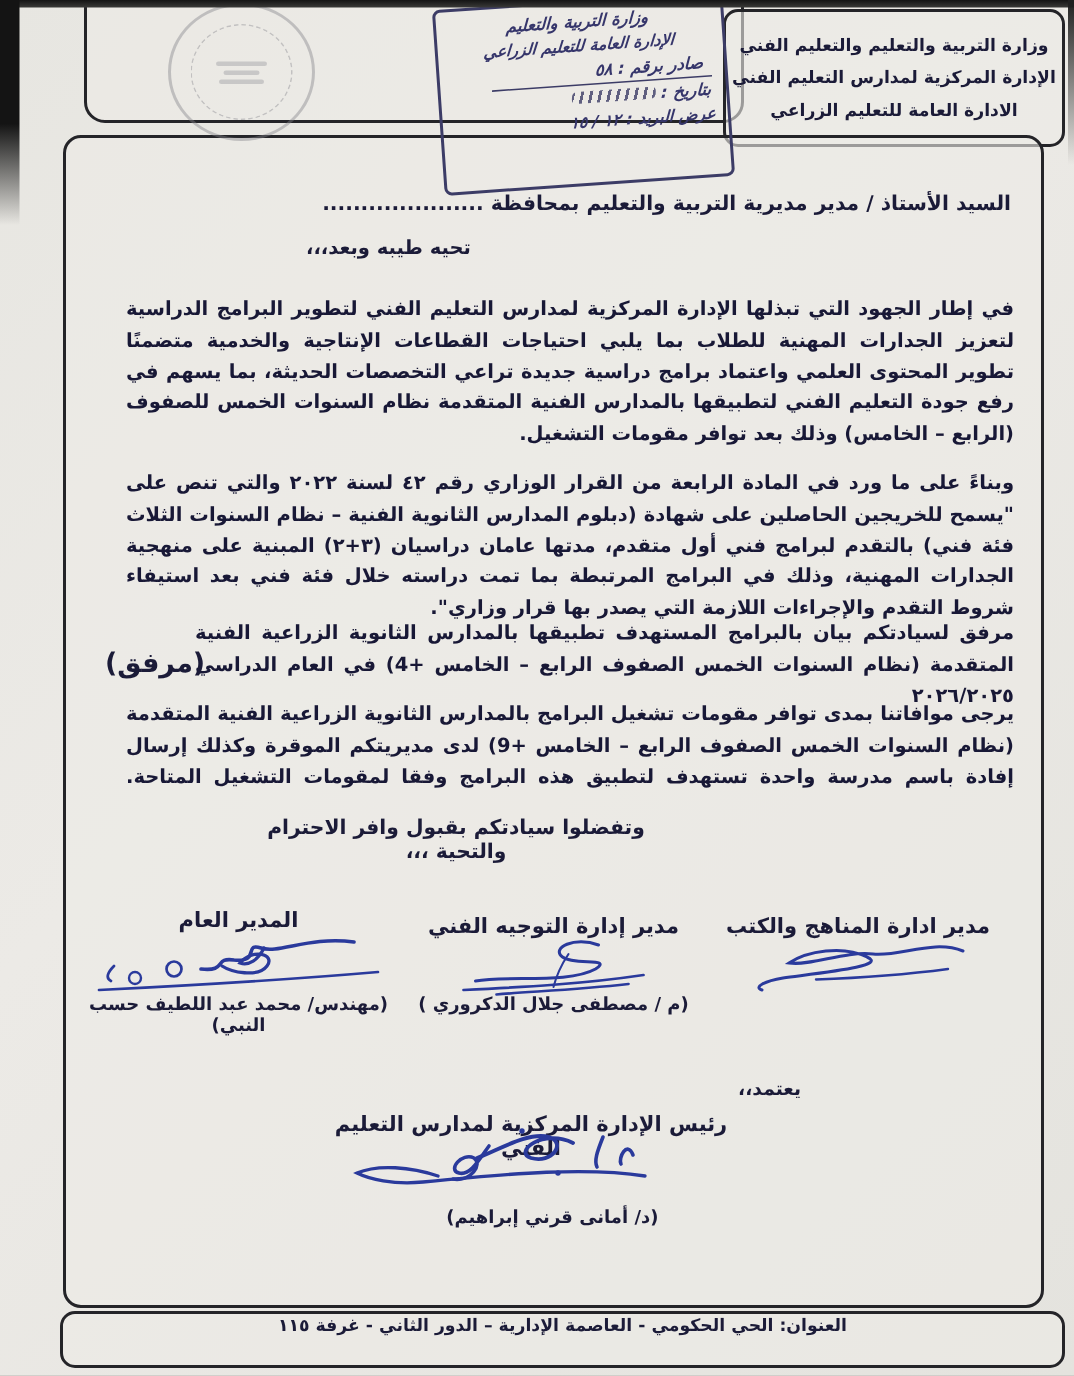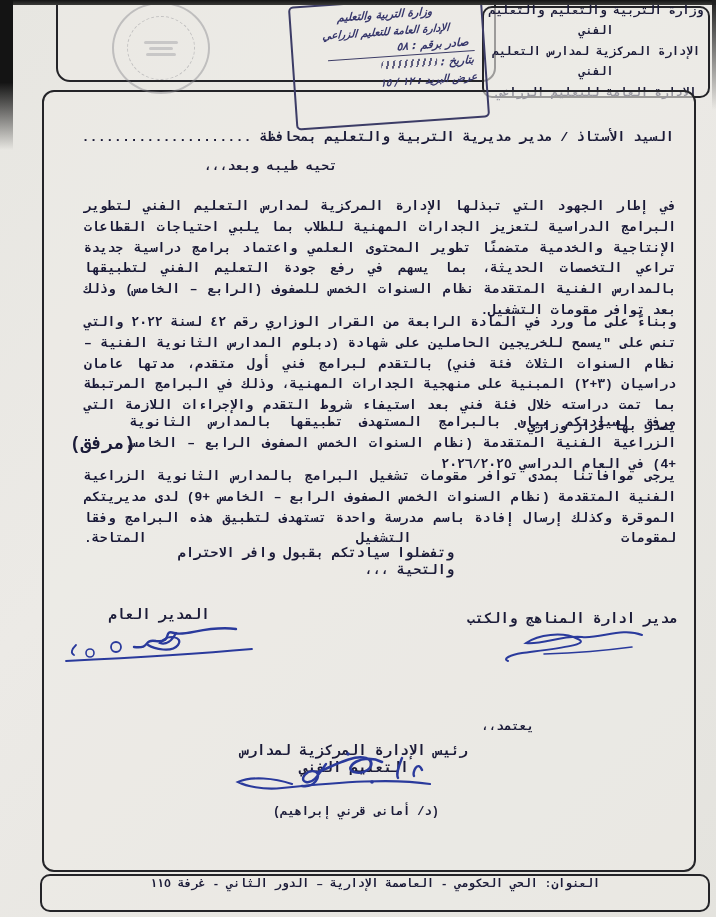--- a/index.html
+++ b/index.html
@@ -11,21 +11,21 @@
   .paper{
     position:relative;width:716px;height:917px;direction:rtl;
     background:linear-gradient(135deg,#e7e6e1 0%,#eceae6 40%,#e4e3de 100%);
     color:#1b1b38;
   }
   
   .scan-top{position:absolute;left:0;top:0;width:716px;height:5px;background:linear-gradient(#141414,#3a3a38);z-index:6;}
   .scan-left{position:absolute;left:0;top:0;width:13px;height:150px;background:linear-gradient(180deg,#141414 55%,rgba(20,20,20,0));z-index:6;}
   .scan-right{position:absolute;right:0;top:0;width:4px;height:110px;background:linear-gradient(180deg,#202020,rgba(32,32,32,0));z-index:6;}
 
-  .box{border:2px solid #242428;border-radius:12px;background:rgba(236,235,230,.6);font-family:Liberation Mono, monospace;}
+  .box{border:2px solid #242428;border-radius:12px;background:rgba(236,235,230,.6);}
   .top-box{position:absolute;left:56px;top:-20px;width:436px;height:98px;border-radius:14px;}
   .header-box{
     position:absolute;right:6px;top:6px;width:224px;height:88px;
     display:flex;flex-direction:column;justify-content:center;gap:2px;
     text-align:center;font-weight:700;font-size:11.5px;line-height:1.7;border-radius:10px;
   }
   .main-box{position:absolute;left:42px;top:90px;width:650px;height:778px;}
   .footer-box{position:absolute;left:40px;top:874px;width:666px;height:34px;border-radius:10px;
     display:flex;justify-content:center;font-size:11.5px;font-weight:700;}
 
@@ -54,21 +54,21 @@
   
   .abs{position:absolute;}
   .recipient{top:36px;right:20px;font-size:13.5px;font-weight:700;}
   .greeting{top:66px;left:160px;font-size:13px;font-weight:700;}
   .para{font-size:13px;font-weight:700;line-height:20.8px;text-align:justify;color:#181836;margin-left:16px;}
   .p1{top:92px;right:18px;left:24px;}
   .p2{top:208px;right:18px;left:24px;}
   .p3{top:308px;right:18px;left:70px;}
   .attach{top:340px;left:26px;font-size:18px;font-weight:700;}
   .p4{top:362px;right:18px;left:24px;text-align-last:justify;}
-  .closing{top:452px;left:110px;width:300px;font-size:13.5px;font-weight:700;}
+  .closing{top:452px;left:110px;width:300px;text-align:center;font-size:13.5px;font-weight:700;}
 
   .sig-col{position:absolute;text-align:center;font-weight:700;}
   .sig-title{font-size:14px;}
   .sig-name{font-size:12px;margin-top:-4px;}
   .sig-svg{display:block;margin:-4px auto -6px;}
   .col1{top:518px;right:12px;width:220px;}
   .col2{top:518px;left:222px;width:206px;}
   .col3{top:514px;left:8px;width:214px;}
 
   .approve-label{top:626px;right:160px;font-size:12.5px;font-weight:700;}
@@ -125,30 +125,40 @@
     <div class="abs closing">وتفضلوا سيادتكم بقبول وافر الاحترام والتحية ،،،</div>
 
     <div class="sig-col col1">
       <div class="sig-title">مدير ادارة المناهج والكتب</div>
       <svg class="sig-svg" width="180" height="46" viewBox="0 0 180 46">
         <path class="ink" stroke-width="2" d="M160,12 C140,4 118,16 100,14 C80,12 60,22 44,20 C56,12 80,8 96,16 C110,22 70,26 40,30 C28,32 20,36 26,38"></path>
         <path class="ink" stroke-width="1.6" d="M150,24 C120,28 90,30 62,31"></path>
       </svg>
     </div>
 
+    <div class="sig-col col2">
+      <div class="sig-title">مدير إدارة التوجيه الفني</div>
+      <svg class="sig-svg" width="180" height="46" viewBox="0 0 180 46">
+        <path class="ink" stroke-width="2" d="M120,8 C104,2 88,10 96,16 C104,22 130,16 118,24 C100,34 60,28 38,32"></path>
+        <path class="ink" stroke-width="1.8" d="M150,28 C110,34 70,36 30,38 M140,34 C104,38 74,39 52,41"></path>
+        <path class="ink" stroke-width="1.4" d="M100,14 C96,20 92,28 90,36"></path>
+      </svg>
+      <div class="sig-name">(م / مصطفى جلال الدكروري )</div>
+    </div>
 
     <div class="sig-col col3">
       <div class="sig-title">المدير العام</div>
       <svg class="sig-svg" width="206" height="50" viewBox="0 0 206 50">
         <path class="ink" stroke-width="2.4" d="M180,10 C150,6 130,18 118,14 C106,10 118,24 100,22 C86,20 96,30 78,28"></path>
         <path class="ink" stroke-width="2.2" d="M120,14 C116,22 110,26 104,24 C112,14 128,18 122,26 C116,34 98,30 92,26" fill="#2a3a9c"></path>
         <circle cx="60" cy="28" r="5" class="ink" stroke-width="1.8"></circle>
         <circle cx="34" cy="34" r="4" class="ink" stroke-width="1.6"></circle>
         <path class="ink" stroke-width="1.8" d="M196,30 C150,34 90,38 10,42 M20,26 C16,30 14,34 18,36"></path>
       </svg>
+      <div class="sig-name">(مهندس/ محمد عبد اللطيف حسب النبي)</div>
     </div>
 
     <div class="abs approve-label">يعتمد،،</div>
     <div class="abs approve-title">رئيس الإدارة المركزية لمدارس التعليم الفني</div>
     <svg class="abs approve-svg" width="216" height="62" viewBox="0 0 216 62">
       <path class="ink" stroke-width="2.4" d="M200,28 C196,18 190,30 192,34 M180,16 C176,26 174,32 176,36"></path>
       <path class="ink" stroke-width="2.6" d="M160,20 C140,10 120,26 132,30 C146,34 156,20 144,16 C130,12 108,26 96,30"></path>
       <path class="ink" stroke-width="2.4" d="M104,22 C98,30 92,42 84,40 C76,38 86,26 94,30 C100,34 92,46 80,44"></path>
       <path class="ink" stroke-width="2.2" d="M208,42 C170,36 120,40 60,46 C40,48 24,44 16,40 C30,34 52,36 70,42"></path>
       <circle cx="150" cy="40" r="1.8" fill="#2a3a9c"></circle>

